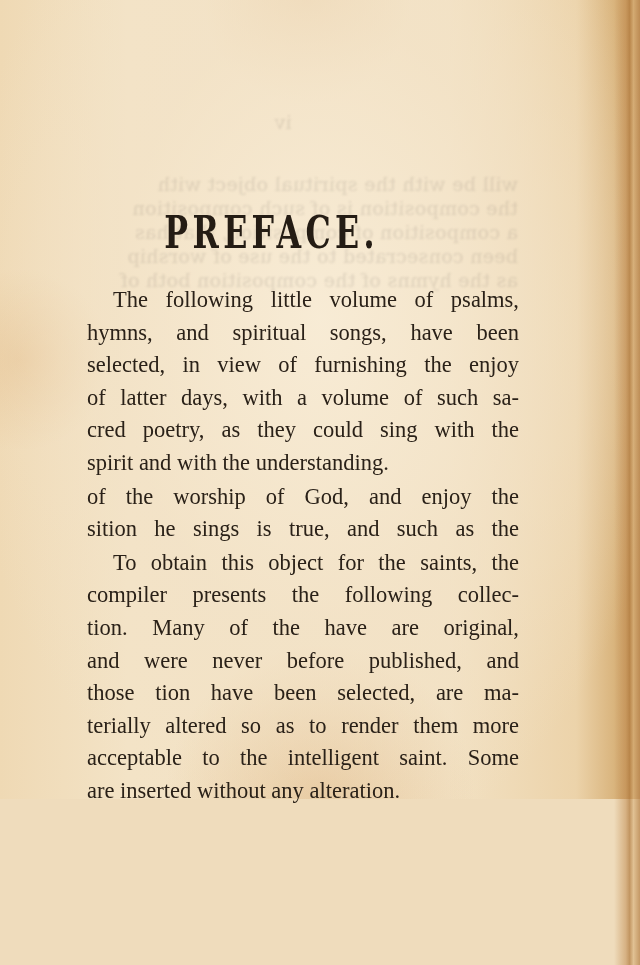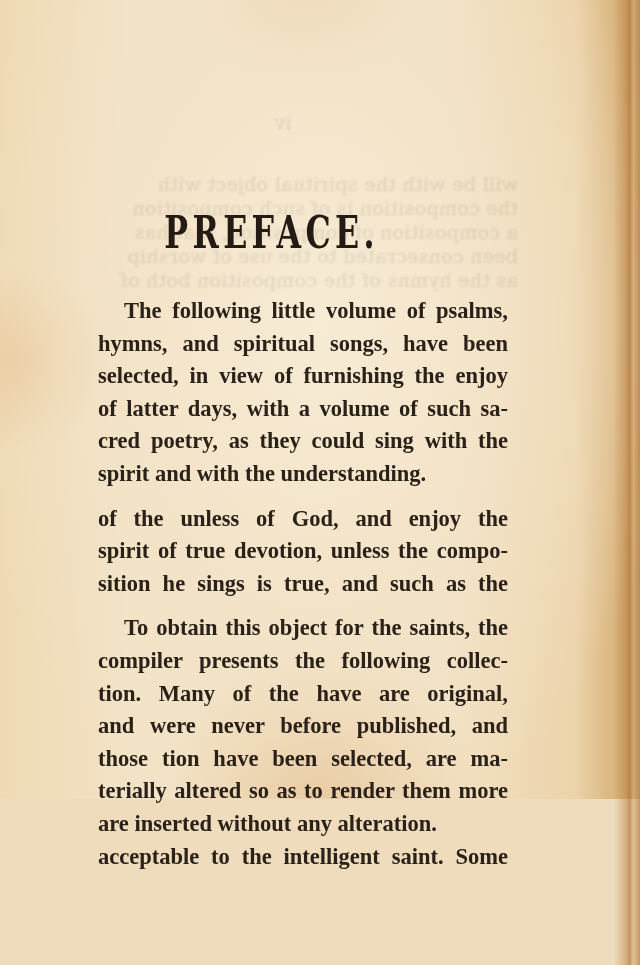--- a/index.html
+++ b/index.html
@@ -41,21 +41,21 @@
       color: #241c14;
       margin-left: -40px;
     }
     .body-text {
       position: absolute; left: 60px; top: 283px; width: 460px;
       font-family: "Liberation Serif", "DejaVu Serif", serif;
       font-size: 22.5px; line-height: 32.6px;
       text-align: justify;
       color: #2a2118;
     }
-    .para { margin: 12px; text-indent: 26px; font-weight: bold; }
+    .para { margin: 1px; text-indent: 26px; }
     .line { display: block; text-align: justify; text-align-last: justify; white-space: nowrap; height: 32.6px; }
     .line.last { text-align-last: left; }
     .line.indent { padding-left: 26px; }
   </style>
 </head>
 <body>
 
 <div class="page">
   <div class="binding"></div>
 
@@ -73,28 +73,27 @@
   <div class="body-text">
     <div class="para">
       <span class="line indent">The following little volume of psalms,</span>
       <span class="line">hymns, and spiritual songs, have been</span>
       <span class="line">selected, in view of furnishing the enjoy</span>
       <span class="line">of latter days, with a volume of such sa-</span>
       <span class="line">cred poetry, as they could sing with the</span>
       <span class="line last">spirit and with the understanding.</span>
     </div>
     <div class="para">
-      <span class="line">of the unless of God, and enjoy the</span>
-      <span class="line">spirit of true devotion, unless the compo-</span>
+      <span class="line">of the worship of God, and enjoy the</span>
       <span class="line">sition he sings is true, and such as the</span>
     </div>
     <div class="para">
       <span class="line indent">To obtain this object for the saints, the</span>
       <span class="line">compiler presents the following collec-</span>
       <span class="line">tion. Many of the have are original,</span>
       <span class="line">and were never before published, and</span>
       <span class="line">those tion have been selected, are ma-</span>
       <span class="line">terially altered so as to render them more</span>
+      <span class="line">acceptable to the intelligent saint. Some</span>
       <span class="line last">are inserted without any alteration.</span>
-      <span class="line">acceptable to the intelligent saint. Some</span>
     </div>
   </div>
 </div>
 
 </body></html>

